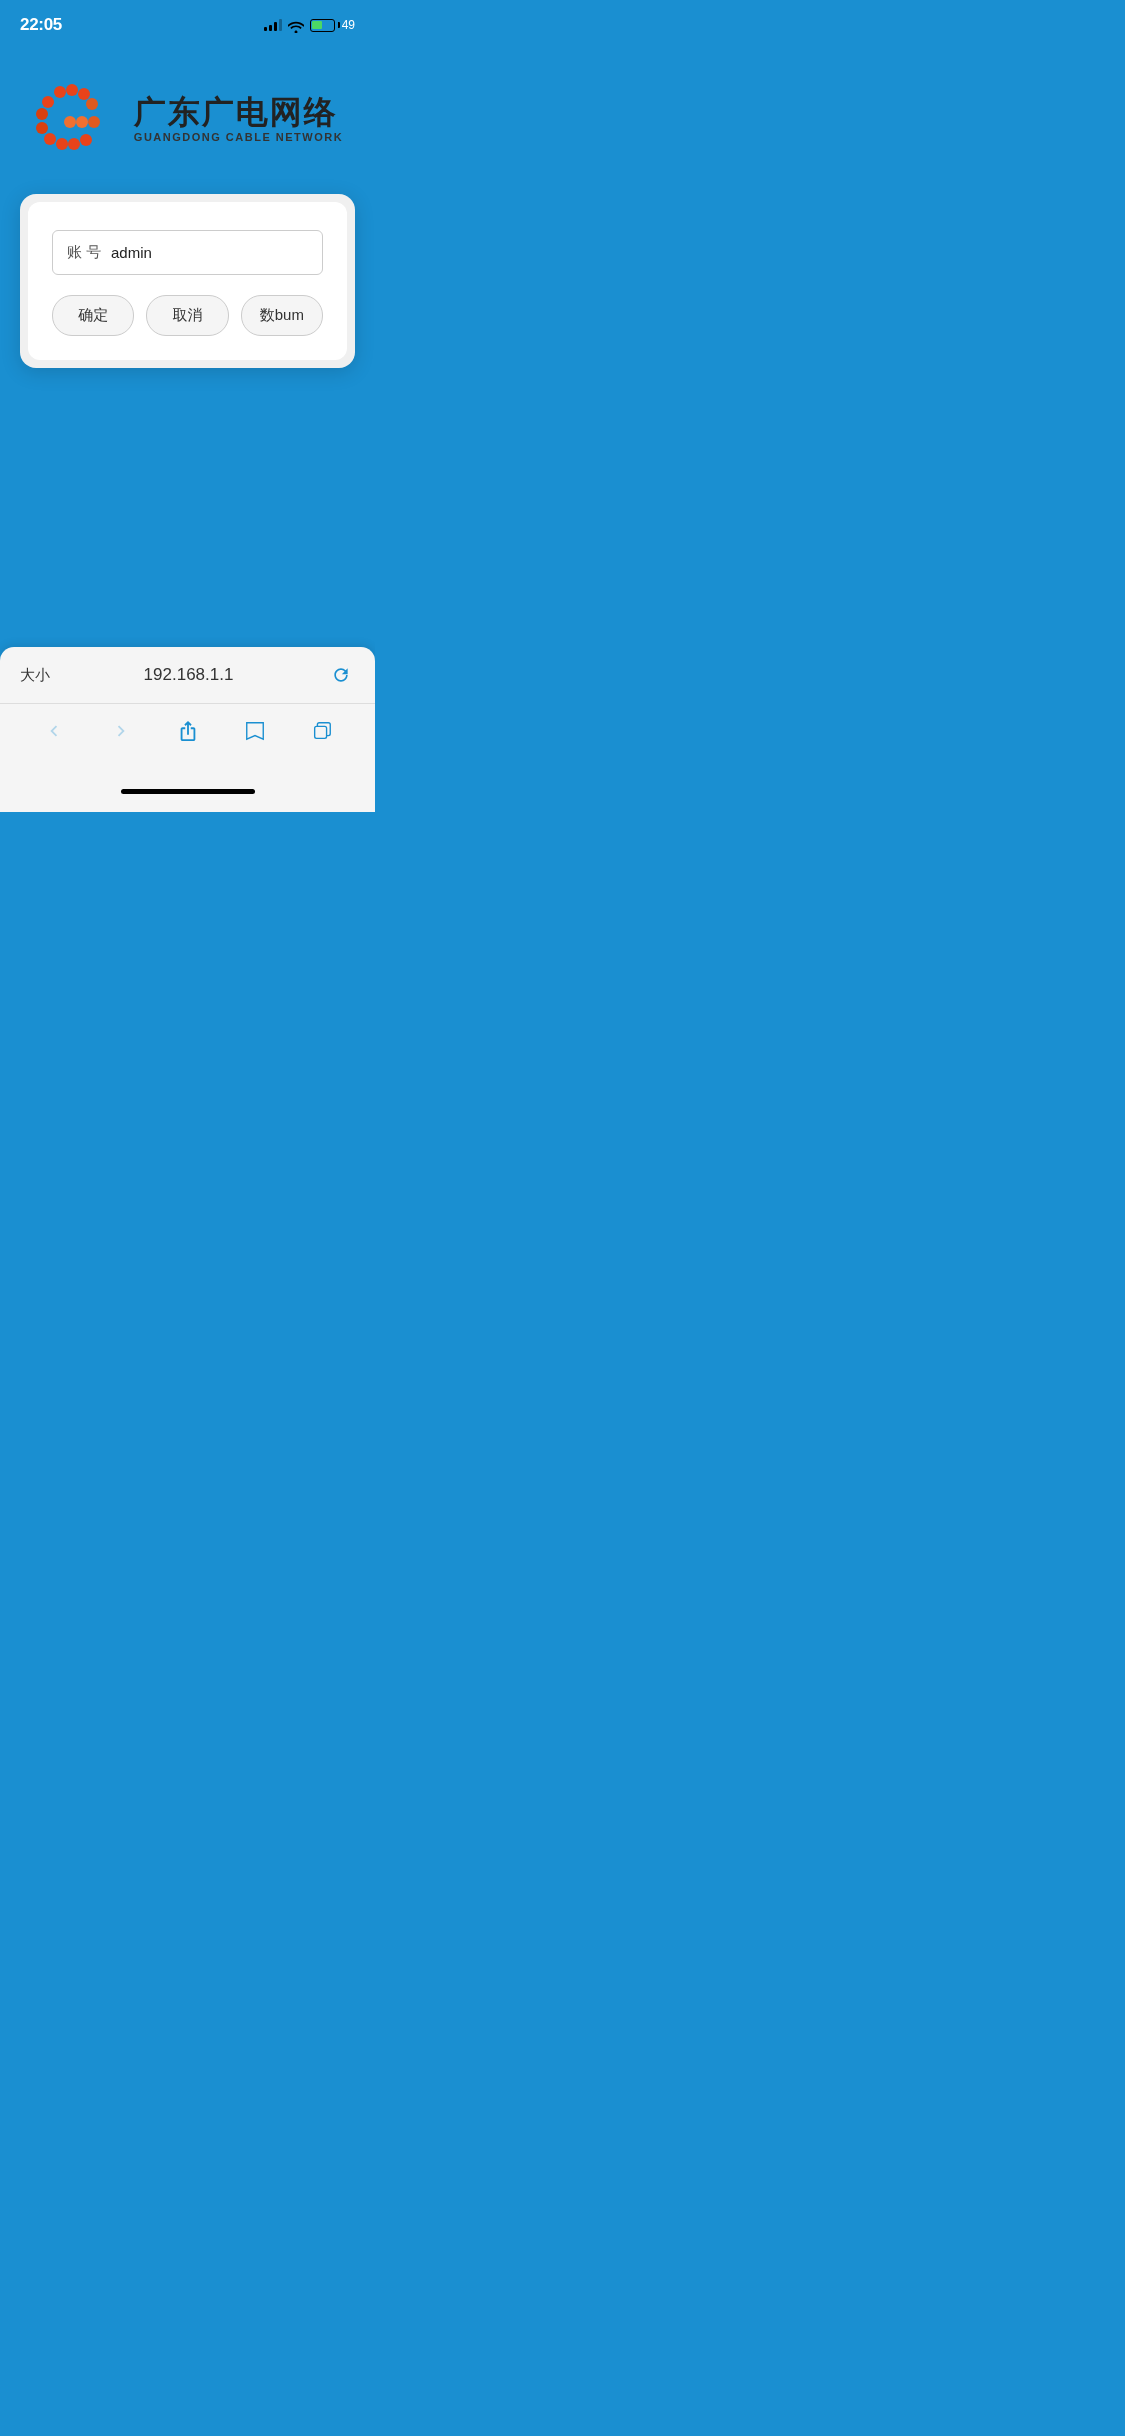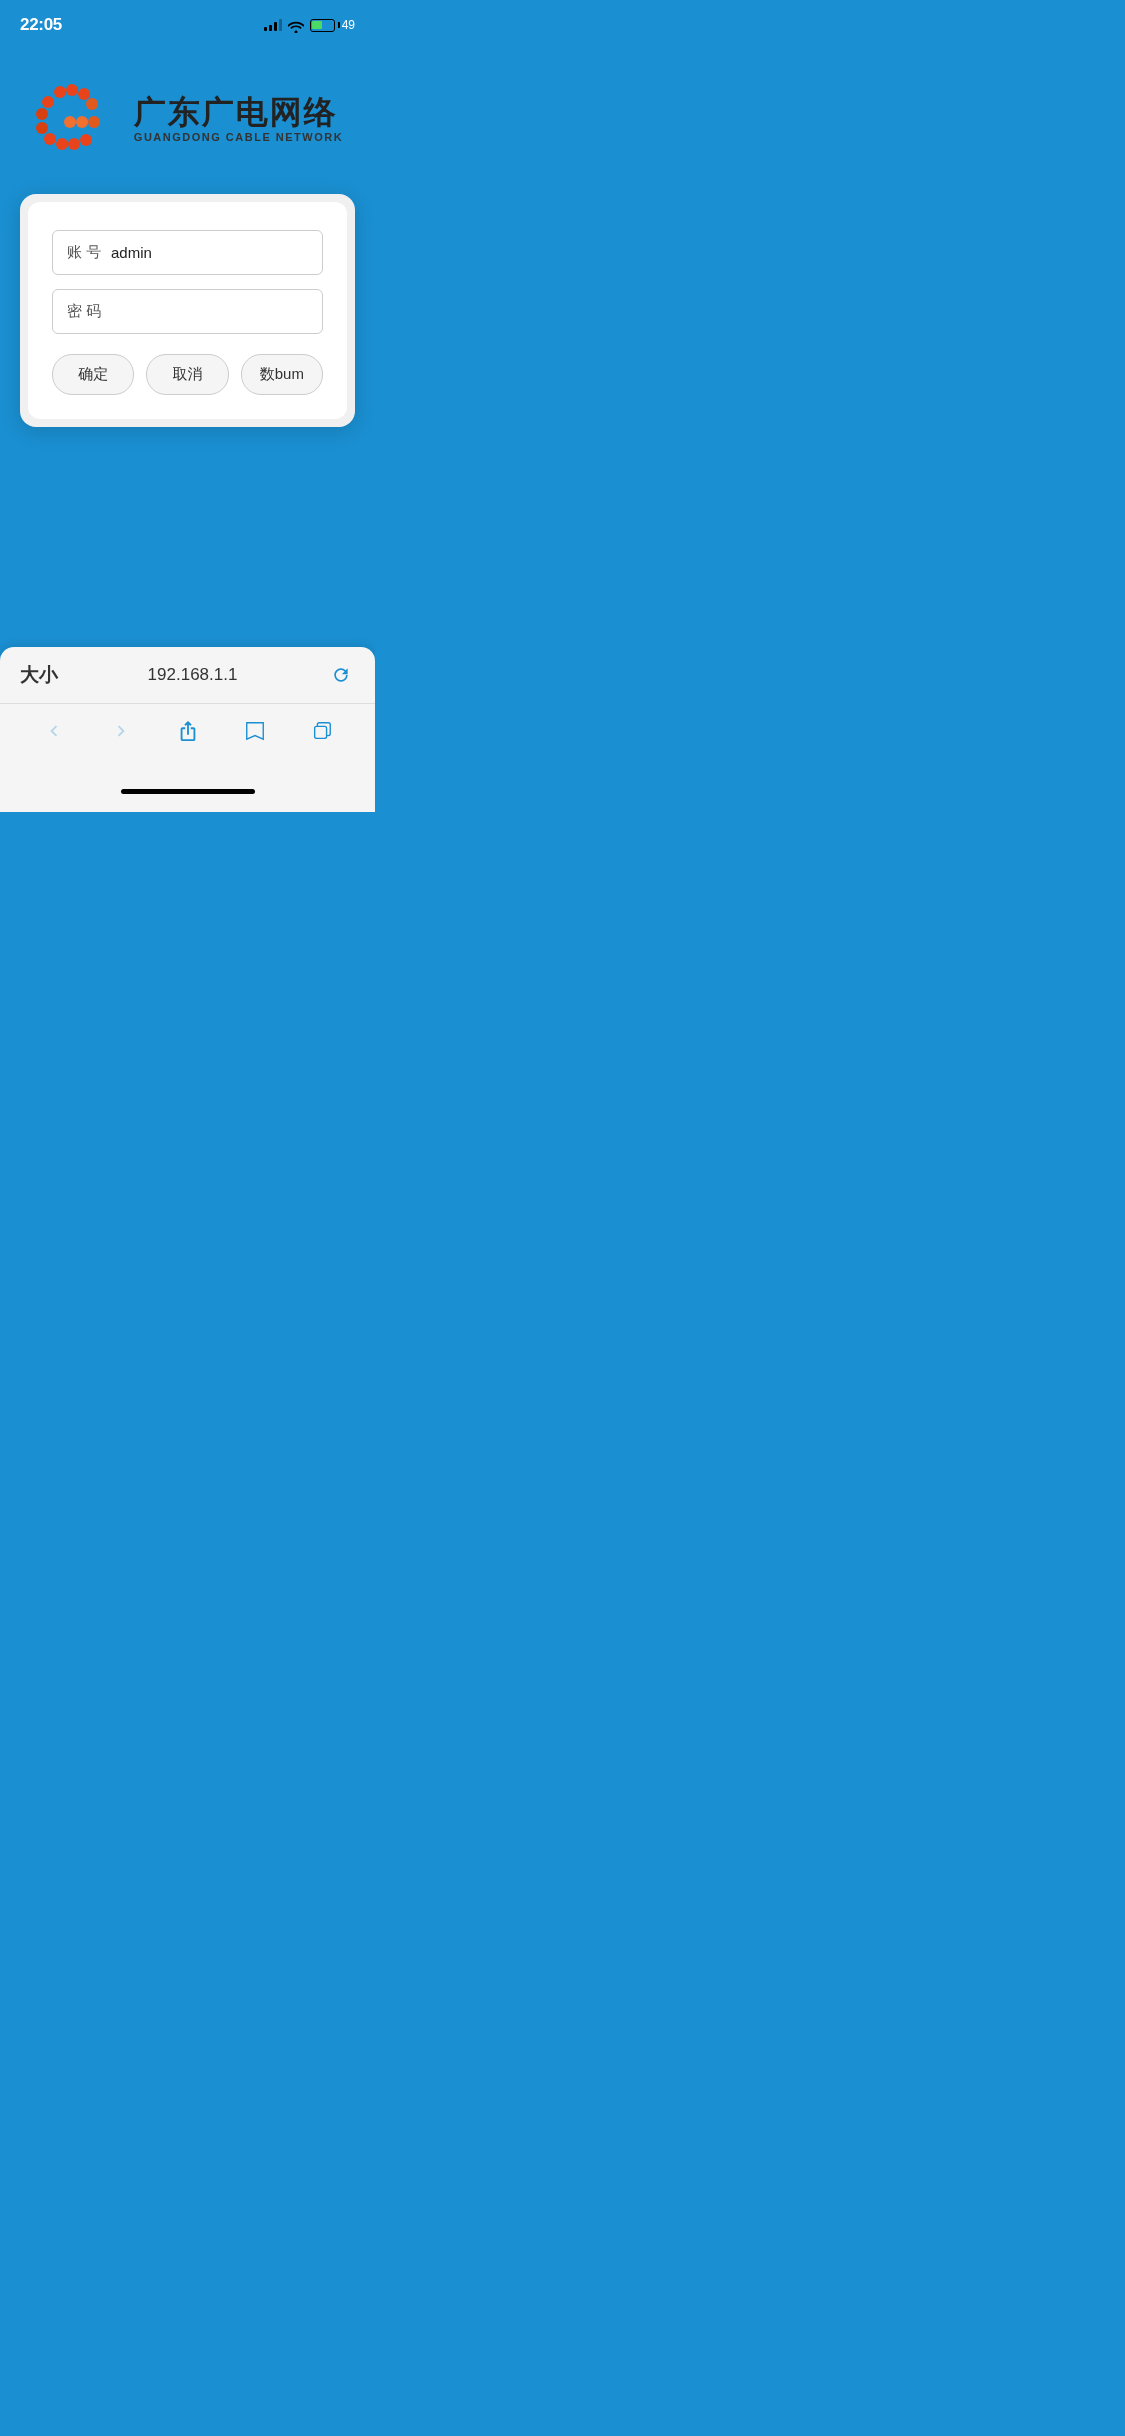--- a/index.html
+++ b/index.html
@@ -220,23 +220,23 @@
       background: #f5f5f5;
       border-radius: 14px 14px 0 0;
       padding: 14px 20px;
       display: flex;
       align-items: center;
       justify-content: space-between;
       box-shadow: 0 -2px 10px rgba(0,0,0,0.1);
     }
 
     .address-size-label {
-      font-size: 19px;
+      font-size: 15px;
       color: #333;
-      font-weight: 700;
+      font-weight: 400;
       text-align: center;
     }
 
     .address-url {
       font-size: 17px;
       color: #333;
       text-align: center;
     }
 
     .reload-btn {
@@ -368,24 +368,20 @@
   </div>
 
   <div class="login-card">
     <div class="login-card-inner">
 
       <div class="form-field">
         <span class="field-label">账 号</span>
         <input class="field-input" type="text" value="admin" style="">
       </div>
 
-      <div class="form-field">
-        <span class="field-label">密 码</span>
-        <input class="field-input" type="password" style="">
-      </div>
 
       <div class="button-row">
         <button class="btn">确定</button>
         <button class="btn">取消</button>
         <button class="btn">数bum</button>
       </div>
 
     </div>
   </div>
 

